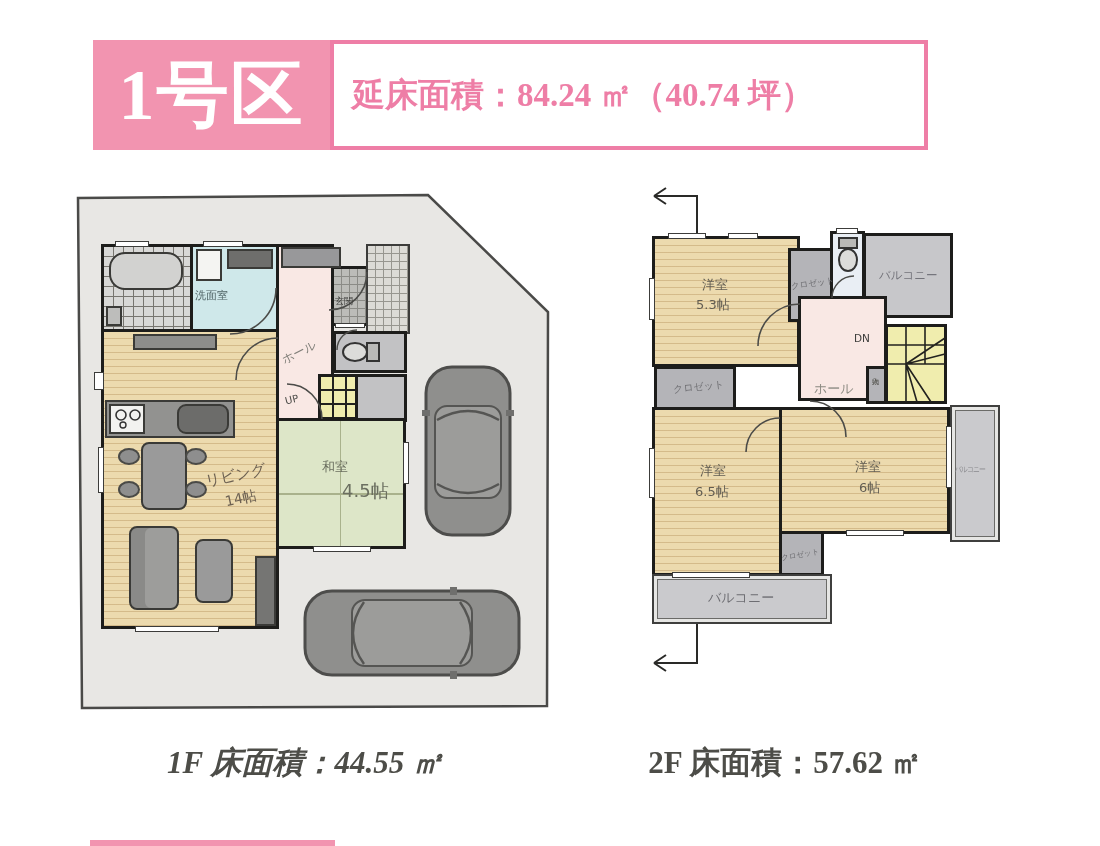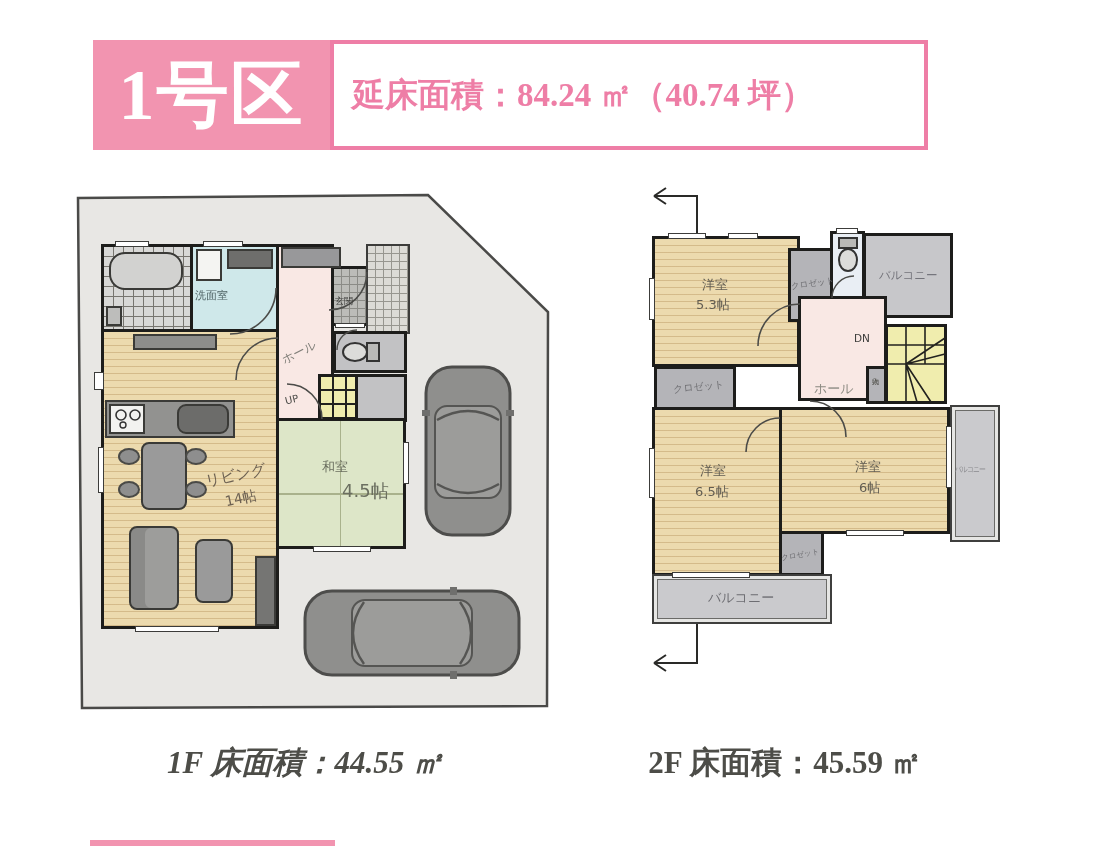--- a/index.html
+++ b/index.html
@@ -215,16 +215,16 @@
     <div class="lbl" style="left:60px;top:276px;font-size:13px;color:#625d52;">洋室</div>
     <div class="lbl" style="left:55px;top:297px;font-size:13px;color:#625d52;">6.5帖</div>
     <div class="lbl" style="left:215px;top:272px;font-size:13px;color:#625d52;">洋室</div>
     <div class="lbl" style="left:219px;top:293px;font-size:13px;color:#625d52;">6帖</div>
     <div class="lbl" style="left:141px;top:364px;font-size:7.5px;color:#6f6f73;transform:rotate(-10deg);">クロゼット</div>
     <div class="lbl" style="left:68px;top:403px;font-size:13px;color:#6d6d72;">バルコニー</div>
     <div class="lbl" style="left:312px;top:278px;font-size:8px;color:#8a8a8e;letter-spacing:-1px;transform:scaleX(.85);">バルコニー</div>
   </div>
 
   <div class="cap" style="left:85px;top:742px;width:440px;font-style:italic;">1F 床面積：44.55 ㎡</div>
-  <div class="cap" style="left:600px;top:742px;width:370px;">2F 床面積：45.59 ㎡</div>
+  <div class="cap" style="left:600px;top:742px;width:370px;">2F 床面積：57.62 ㎡</div>
 
   <div class="abs" style="left:90px;top:840px;width:245px;height:6px;background:#f294b0;"></div>
 </div>
 
 </body></html>

